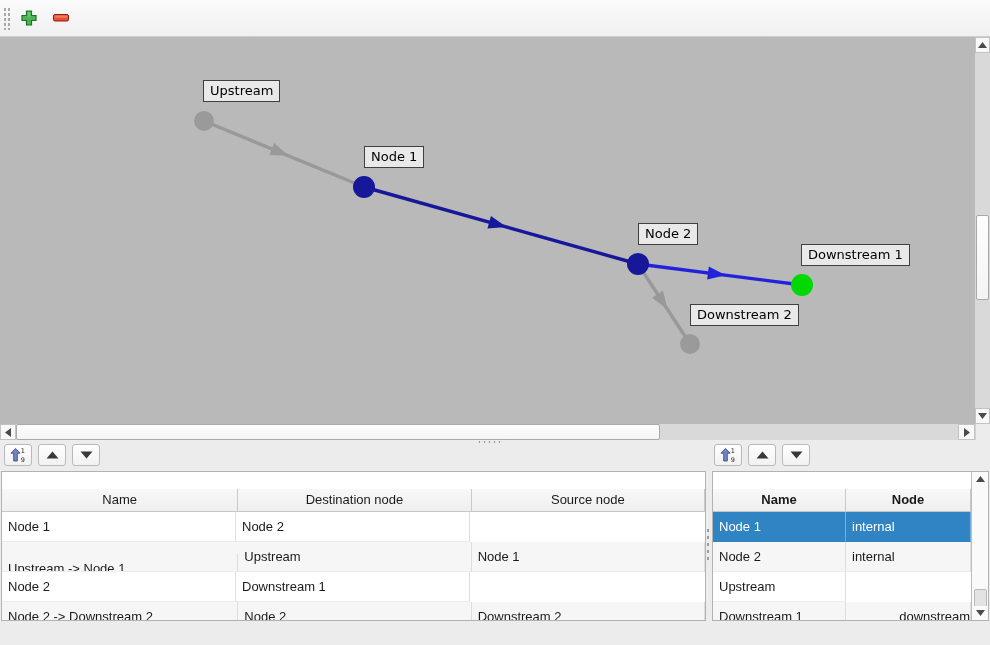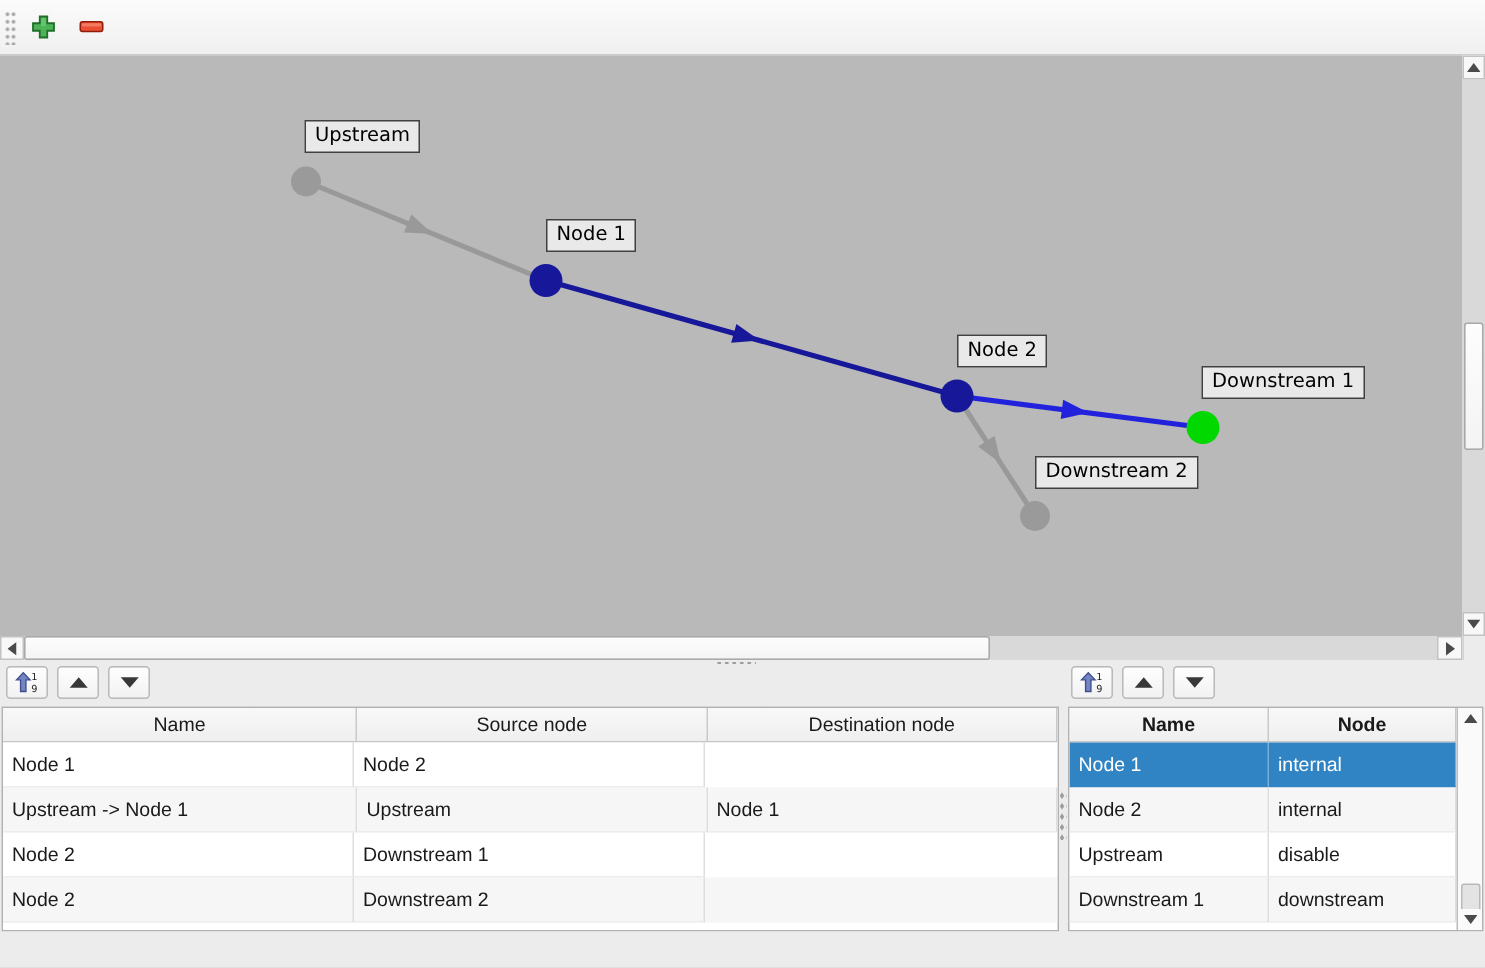--- a/index.html
+++ b/index.html
@@ -54,21 +54,21 @@
     background:linear-gradient(#fefefe,#f2f2f2);border:1px solid #b9b9b9;border-radius:3px;
     display:flex;align-items:center;justify-content:center;padding:0;cursor:pointer;}
 
   
   .gtable{position:absolute;top:471px;background:#fff;border:1px solid #b2b2b2;box-sizing:border-box;overflow:hidden;}
   #edges-table{left:1px;width:705px;height:150px;}
   #nodes-table-frame{left:712px;width:277px;height:150px;position:absolute;top:471px;
     background:#fff;border:1px solid #b2b2b2;box-sizing:border-box;overflow:hidden;}
   #nodes-table{position:absolute;left:0;top:0;width:258px;height:148px;}
   .t-head{display:flex;height:22px;background:linear-gradient(#f8f8f8,#efefef);
-    border-bottom:1px solid #c6c6c6;}
+    border-bottom:1px solid #c6c6c6;margin-top:17px;}
   .t-hcell{box-sizing:border-box;text-align:center;line-height:21px;
     border-right:1px solid #c9c9c9;overflow:hidden;white-space:nowrap;}
   .t-row{display:flex;height:30px;background:#fff;}
   .t-row.alt{background:#f6f6f6;}
   .t-cell{box-sizing:border-box;padding-left:6px;line-height:29px;
     border-right:1px solid #dedede;border-bottom:1px solid #ececec;
     overflow:hidden;white-space:nowrap;}
   .t-row.sel{color:#fff;}
   .t-row.sel .t-cell{border-right-color:rgba(255,255,255,.35);border-bottom-color:transparent;}
 
@@ -190,37 +190,38 @@
 </button>
 <button class="sm-btn" style="left:782px;">
   <svg width="13" height="8" viewBox="0 0 13 8">
       <polygon points="0.5,0.5 12.5,0.5 6.5,7.5" fill="#383838"></polygon>
     </svg>
 </button>
 
 <div class="gtable" id="edges-table">
     <div class="t-head">
       <div class="t-hcell" style="width: 237px;">Name</div>
+      <div class="t-hcell" style="width: 234px;">Destination node</div>
       <div class="t-hcell" style="width: 234px;">Source node</div>
-      <div class="t-hcell" style="width: 234px;">Destination node</div>
     </div>
     <div class="t-row">
       <div class="t-cell" style="width: 234px;">Node 1</div>
       <div class="t-cell" style="width: 234px;">Node 2</div>
     </div>
     <div class="t-row alt">
-      <div class="t-cell" style="width: 237px;">Upstream -&gt; Node 1</div>
+      <div class="t-cell" style="width: 237px; margin-top: 12px;">Upstream -&gt; Node 1</div>
       <div class="t-cell" style="width: 234px;">Upstream</div>
       <div class="t-cell" style="width: 234px;">Node 1</div>
     </div>
     <div class="t-row">
       <div class="t-cell" style="width: 234px;">Node 2</div>
       <div class="t-cell" style="width: 234px;">Downstream 1</div>
     </div>
     <div class="t-row alt">
+      <div class="t-cell" style="width: 237px;">Node 2 -&gt; Downstream 2</div>
       <div class="t-cell" style="width: 234px;">Node 2</div>
       <div class="t-cell" style="width: 234px;">Downstream 2</div>
     </div>
   </div>
 
 <div id="nodes-table-frame">
   <div id="nodes-table">
       <div class="t-head">
         <div class="t-hcell" style="width: 133px; font-weight: bold;">Name</div>
         <div class="t-hcell" style="width: 125px; font-weight: bold;">Node</div>
@@ -228,25 +229,24 @@
       <div class="t-row sel" style="background: rgb(48, 132, 196);">
         <div class="t-cell" style="width: 133px;">Node 1</div>
         <div class="t-cell" style="width: 125px;">internal</div>
       </div>
       <div class="t-row alt">
         <div class="t-cell" style="width: 133px;">Node 2</div>
         <div class="t-cell" style="width: 125px;">internal</div>
       </div>
       <div class="t-row">
         <div class="t-cell" style="width: 133px;">Upstream</div>
-        <div class="t-cell" style="width: 125px;">disable</div>
       </div>
       <div class="t-row alt">
         <div class="t-cell" style="width: 133px;">Downstream 1</div>
-        <div class="t-cell" style="width: 125px;">downstream</div>
+        <div class="t-cell" style="width: 125px; text-align: right;">downstream</div>
       </div>
     </div>
   <div id="nt-scroll">
     <div class="sb-btn" style="top:0;">
       <svg width="9" height="6" viewBox="0 0 9 6">
           <polygon points="4.5,0 9,6 0,6" fill="#4a4a4a"></polygon>
         </svg>
     </div>
     <div class="sb-thumb" id="nt-thumb"></div>
     <div class="sb-btn" style="top:134px;">

